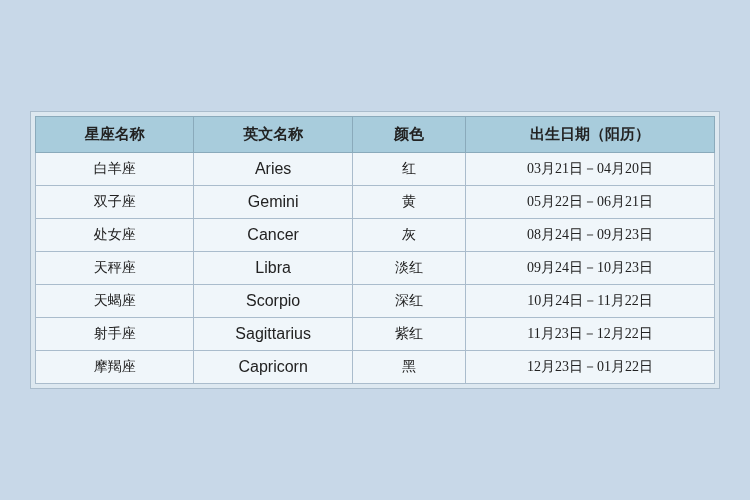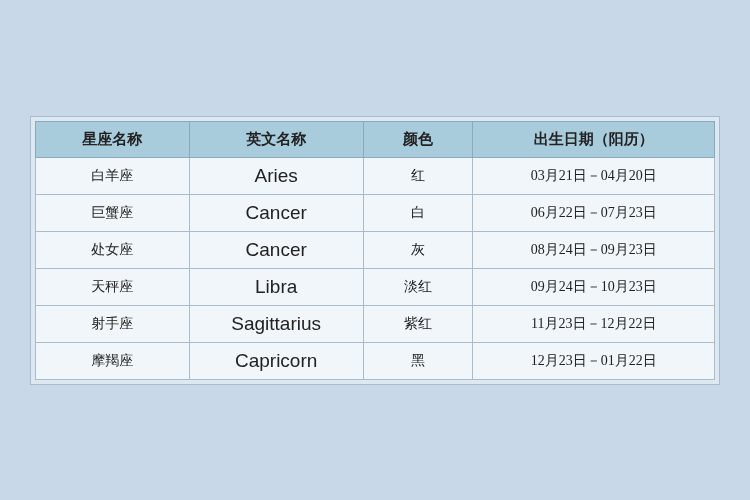--- a/index.html
+++ b/index.html
@@ -49,21 +49,21 @@
     tbody td {
       border: 1px solid #aabccc;
       padding: 7px 14px;
       text-align: center;
       font-size: 14px;
       color: #222;
     }
 
     td.english {
       font-family: Arial, sans-serif;
-      font-size: 19px;
+      font-size: 16px;
     }
   </style>
 </head>
 <body>
 
 <div class="table-container">
   <table>
     <thead>
       <tr>
         <th>星座名称</th>
@@ -73,36 +73,42 @@
       </tr>
     </thead>
     <tbody id="table-body">
     <tr>
           <td>白羊座</td>
           <td class="english">Aries</td>
           <td>红</td>
           <td>03月21日－04月20日</td>
         </tr>
         <tr>
-          <td>巨蟹座</td>
-          <td class="english">Cancer</td>
-          <td>白</td>
-          <td>06月22日－07月23日</td>
+          <td>双子座</td>
+          <td class="english">Gemini</td>
+          <td>黄</td>
+          <td>05月22日－06月21日</td>
         </tr>
         <tr>
           <td>处女座</td>
           <td class="english">Cancer</td>
           <td>灰</td>
           <td>08月24日－09月23日</td>
         </tr>
         <tr>
           <td>天秤座</td>
           <td class="english">Libra</td>
           <td>淡红</td>
           <td>09月24日－10月23日</td>
+        </tr>
+        <tr>
+          <td>天蝎座</td>
+          <td class="english">Scorpio</td>
+          <td>深红</td>
+          <td>10月24日－11月22日</td>
         </tr>
         <tr>
           <td>射手座</td>
           <td class="english">Sagittarius</td>
           <td>紫红</td>
           <td>11月23日－12月22日</td>
         </tr>
         <tr>
           <td>摩羯座</td>
           <td class="english">Capricorn</td>

